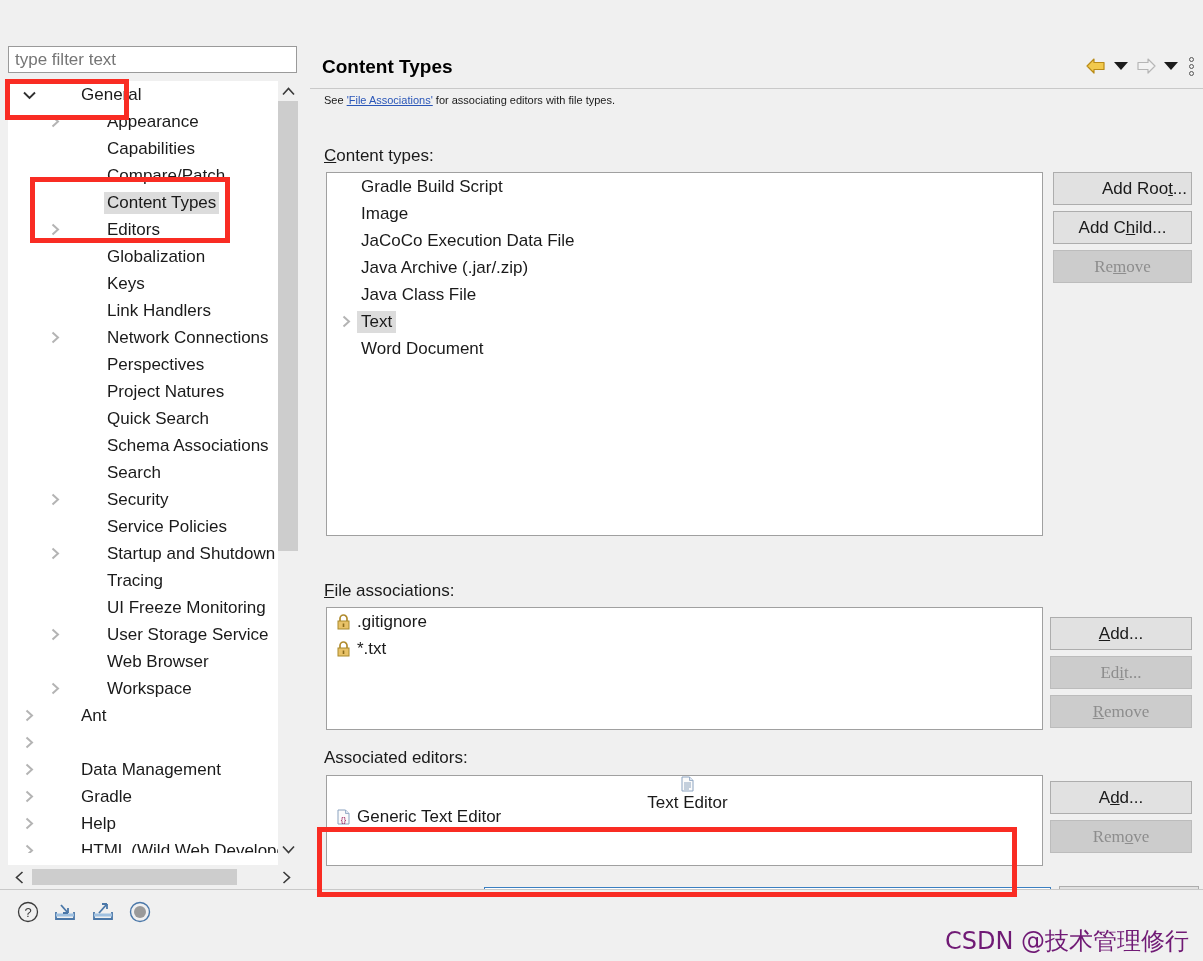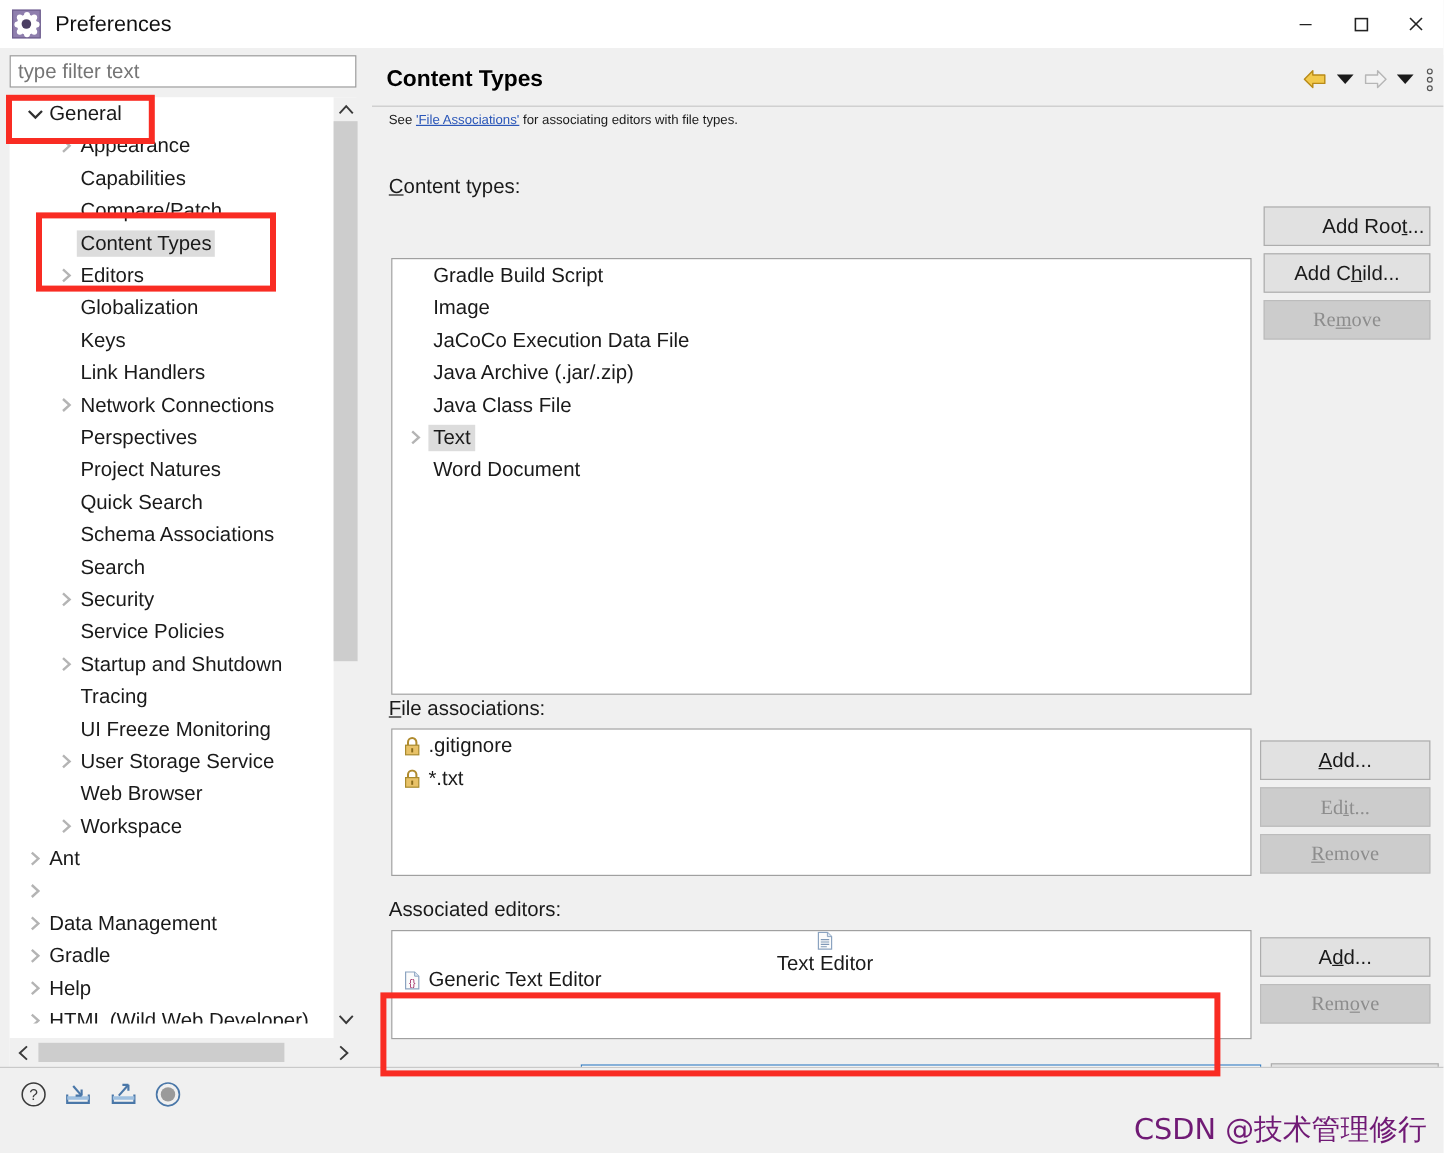--- a/index.html
+++ b/index.html
@@ -103,21 +103,21 @@
     white-space: nowrap;
   }
   .tw {
     width: 18px; flex: none;
     display: flex; align-items: center; justify-content: center;
     color: #b4b4b4;
     font-size: 13px;
   }
   .tw.none { color: transparent; }
   .tw.open { color: #303030; }
-  .tree-label { padding: 1px 3px; }
+  .tree-label { padding: 1px 3px; margin-left: 40px; }
   .tree-item.sel .tree-label { background: #dcdcdc; }
   .lvl0 { padding-left: 12px; }
   .lvl1 { padding-left: 38px; }
 
   
   .vscroll {
     position: absolute; right: 0; top: 35px;
     width: 20px; height: 808px;
     background: #f0f0f0;
   }
@@ -258,44 +258,20 @@
     font-size: 24px; color: #701a75;
     font-family: "DejaVu Sans", sans-serif;
     white-space: nowrap;
   }
 </style>
 </head>
 <body>
 
 <div id="app">
 
-  <div class="titlebar">
-    <div class="app-icon">
-        <span class="gear"></span>
-      </div>
-    <div class="win-title">Preferences</div>
-    <div class="win-ctrls">
-      <div class="win-btn">
-        <svg width="16" height="16" viewBox="0 0 16 16">
-            <line x1="3" y1="8.5" x2="13" y2="8.5" stroke="#222" stroke-width="1.2"></line>
-          </svg>
-      </div>
-      <div class="win-btn">
-        <svg width="16" height="16" viewBox="0 0 16 16">
-            <rect x="3.5" y="3.5" width="10" height="10" fill="none" stroke="#222" stroke-width="1.3"></rect>
-          </svg>
-      </div>
-      <div class="win-btn">
-        <svg width="18" height="18" viewBox="0 0 18 18">
-            <line x1="4" y1="4" x2="14" y2="14" stroke="#222" stroke-width="1.3"></line>
-            <line x1="14" y1="4" x2="4" y2="14" stroke="#222" stroke-width="1.3"></line>
-          </svg>
-      </div>
-    </div>
-  </div>
 
   <div class="left-panel">
     <input class="filter-box" type="text" placeholder="type filter text" style="">
 
     <div class="tree-wrap">
       <div class="tree" id="tree-container">
           <div class="tree-item lvl0">
             <span class="tw open">
               <svg width="13" height="10" viewBox="0 0 13 10">
                 <path d="M1 2.5 L6.5 8 L12 2.5" fill="none" stroke="#303030" stroke-width="1.9"></path>
@@ -523,21 +499,21 @@
         </div>
     </div>
 
     <div class="desc">
       <span>See </span><a href="#">'File Associations'</a><span> for associating editors with file types.</span>
     </div>
 
     <div class="section-label" style="left:14px; top:100px;">
       <span class="u">C</span><span>ontent types:</span>
     </div>
-    <div class="listbox" id="content-types-list" style="left:16px; top:126px; width:717px; height:364px;margin-top:43px;">
+    <div class="listbox" id="content-types-list" style="left:16px; top:126px; width:717px; height:364px;">
         <div class="lrow">
           <span class="tw"></span>
           <span class="lbl">Gradle Build Script</span>
         </div>
         <div class="lrow">
           <span class="tw"></span>
           <span class="lbl">Image</span>
         </div>
         <div class="lrow">
           <span class="tw"></span>

